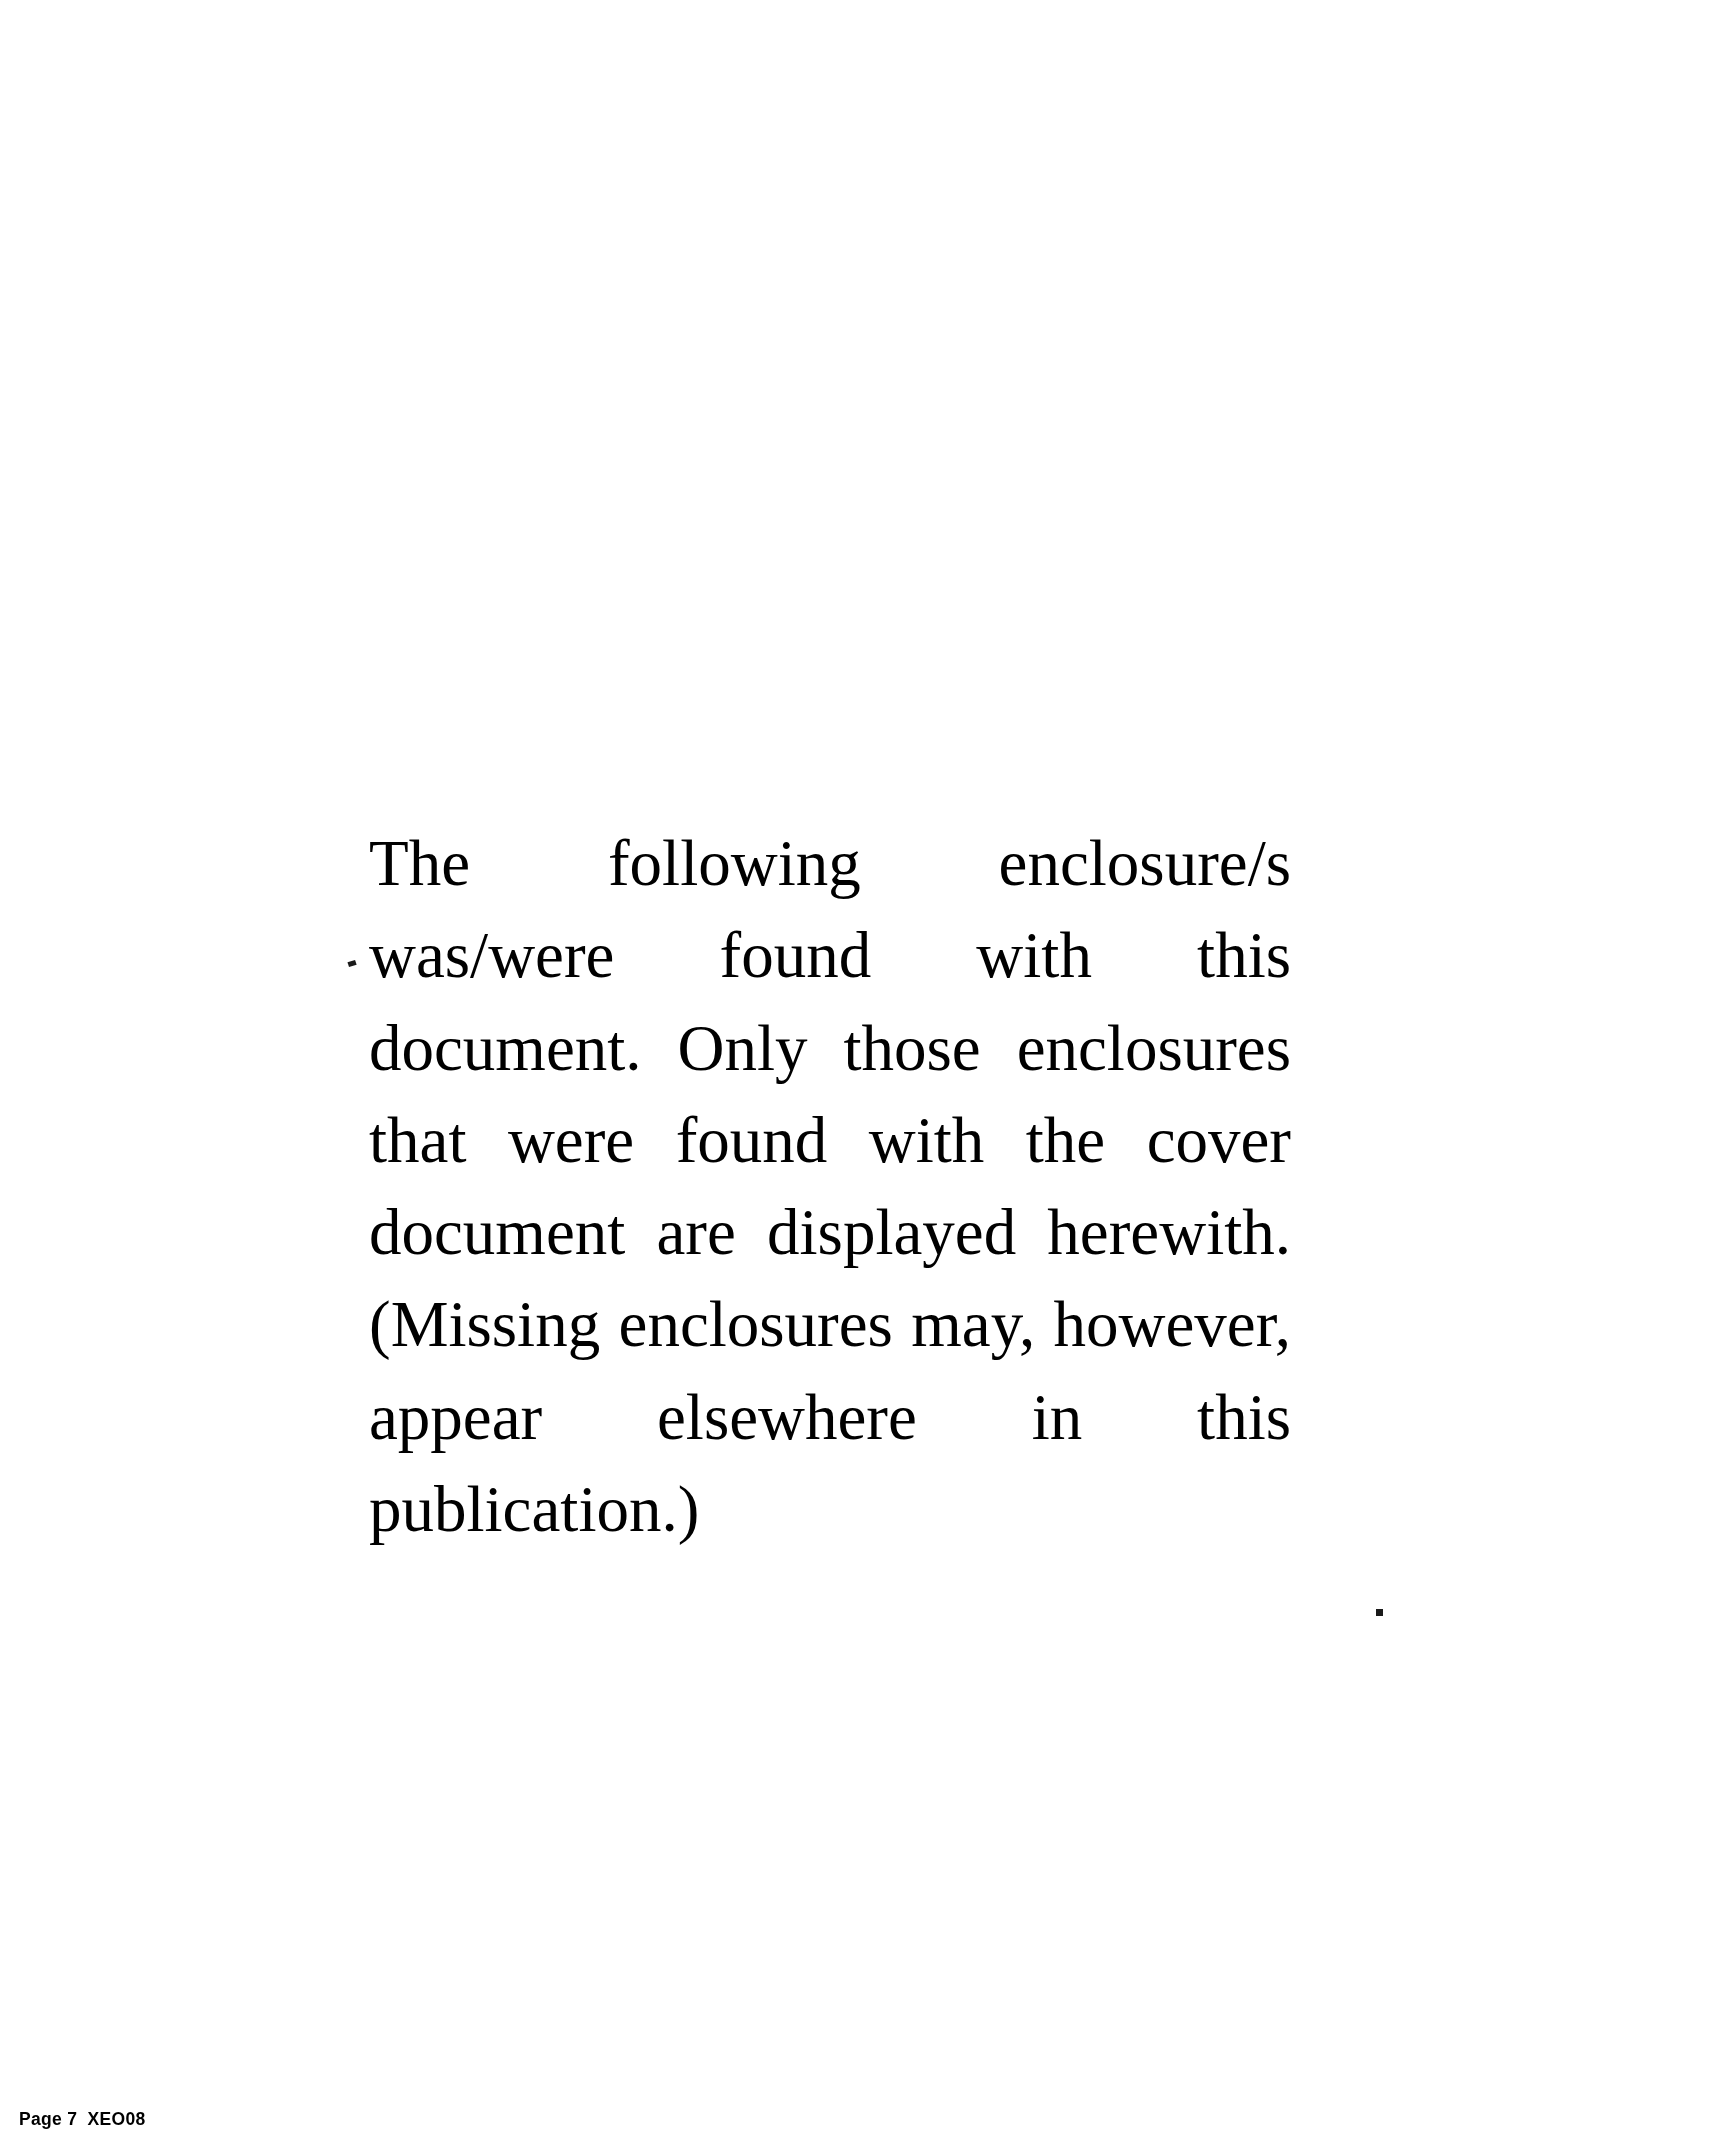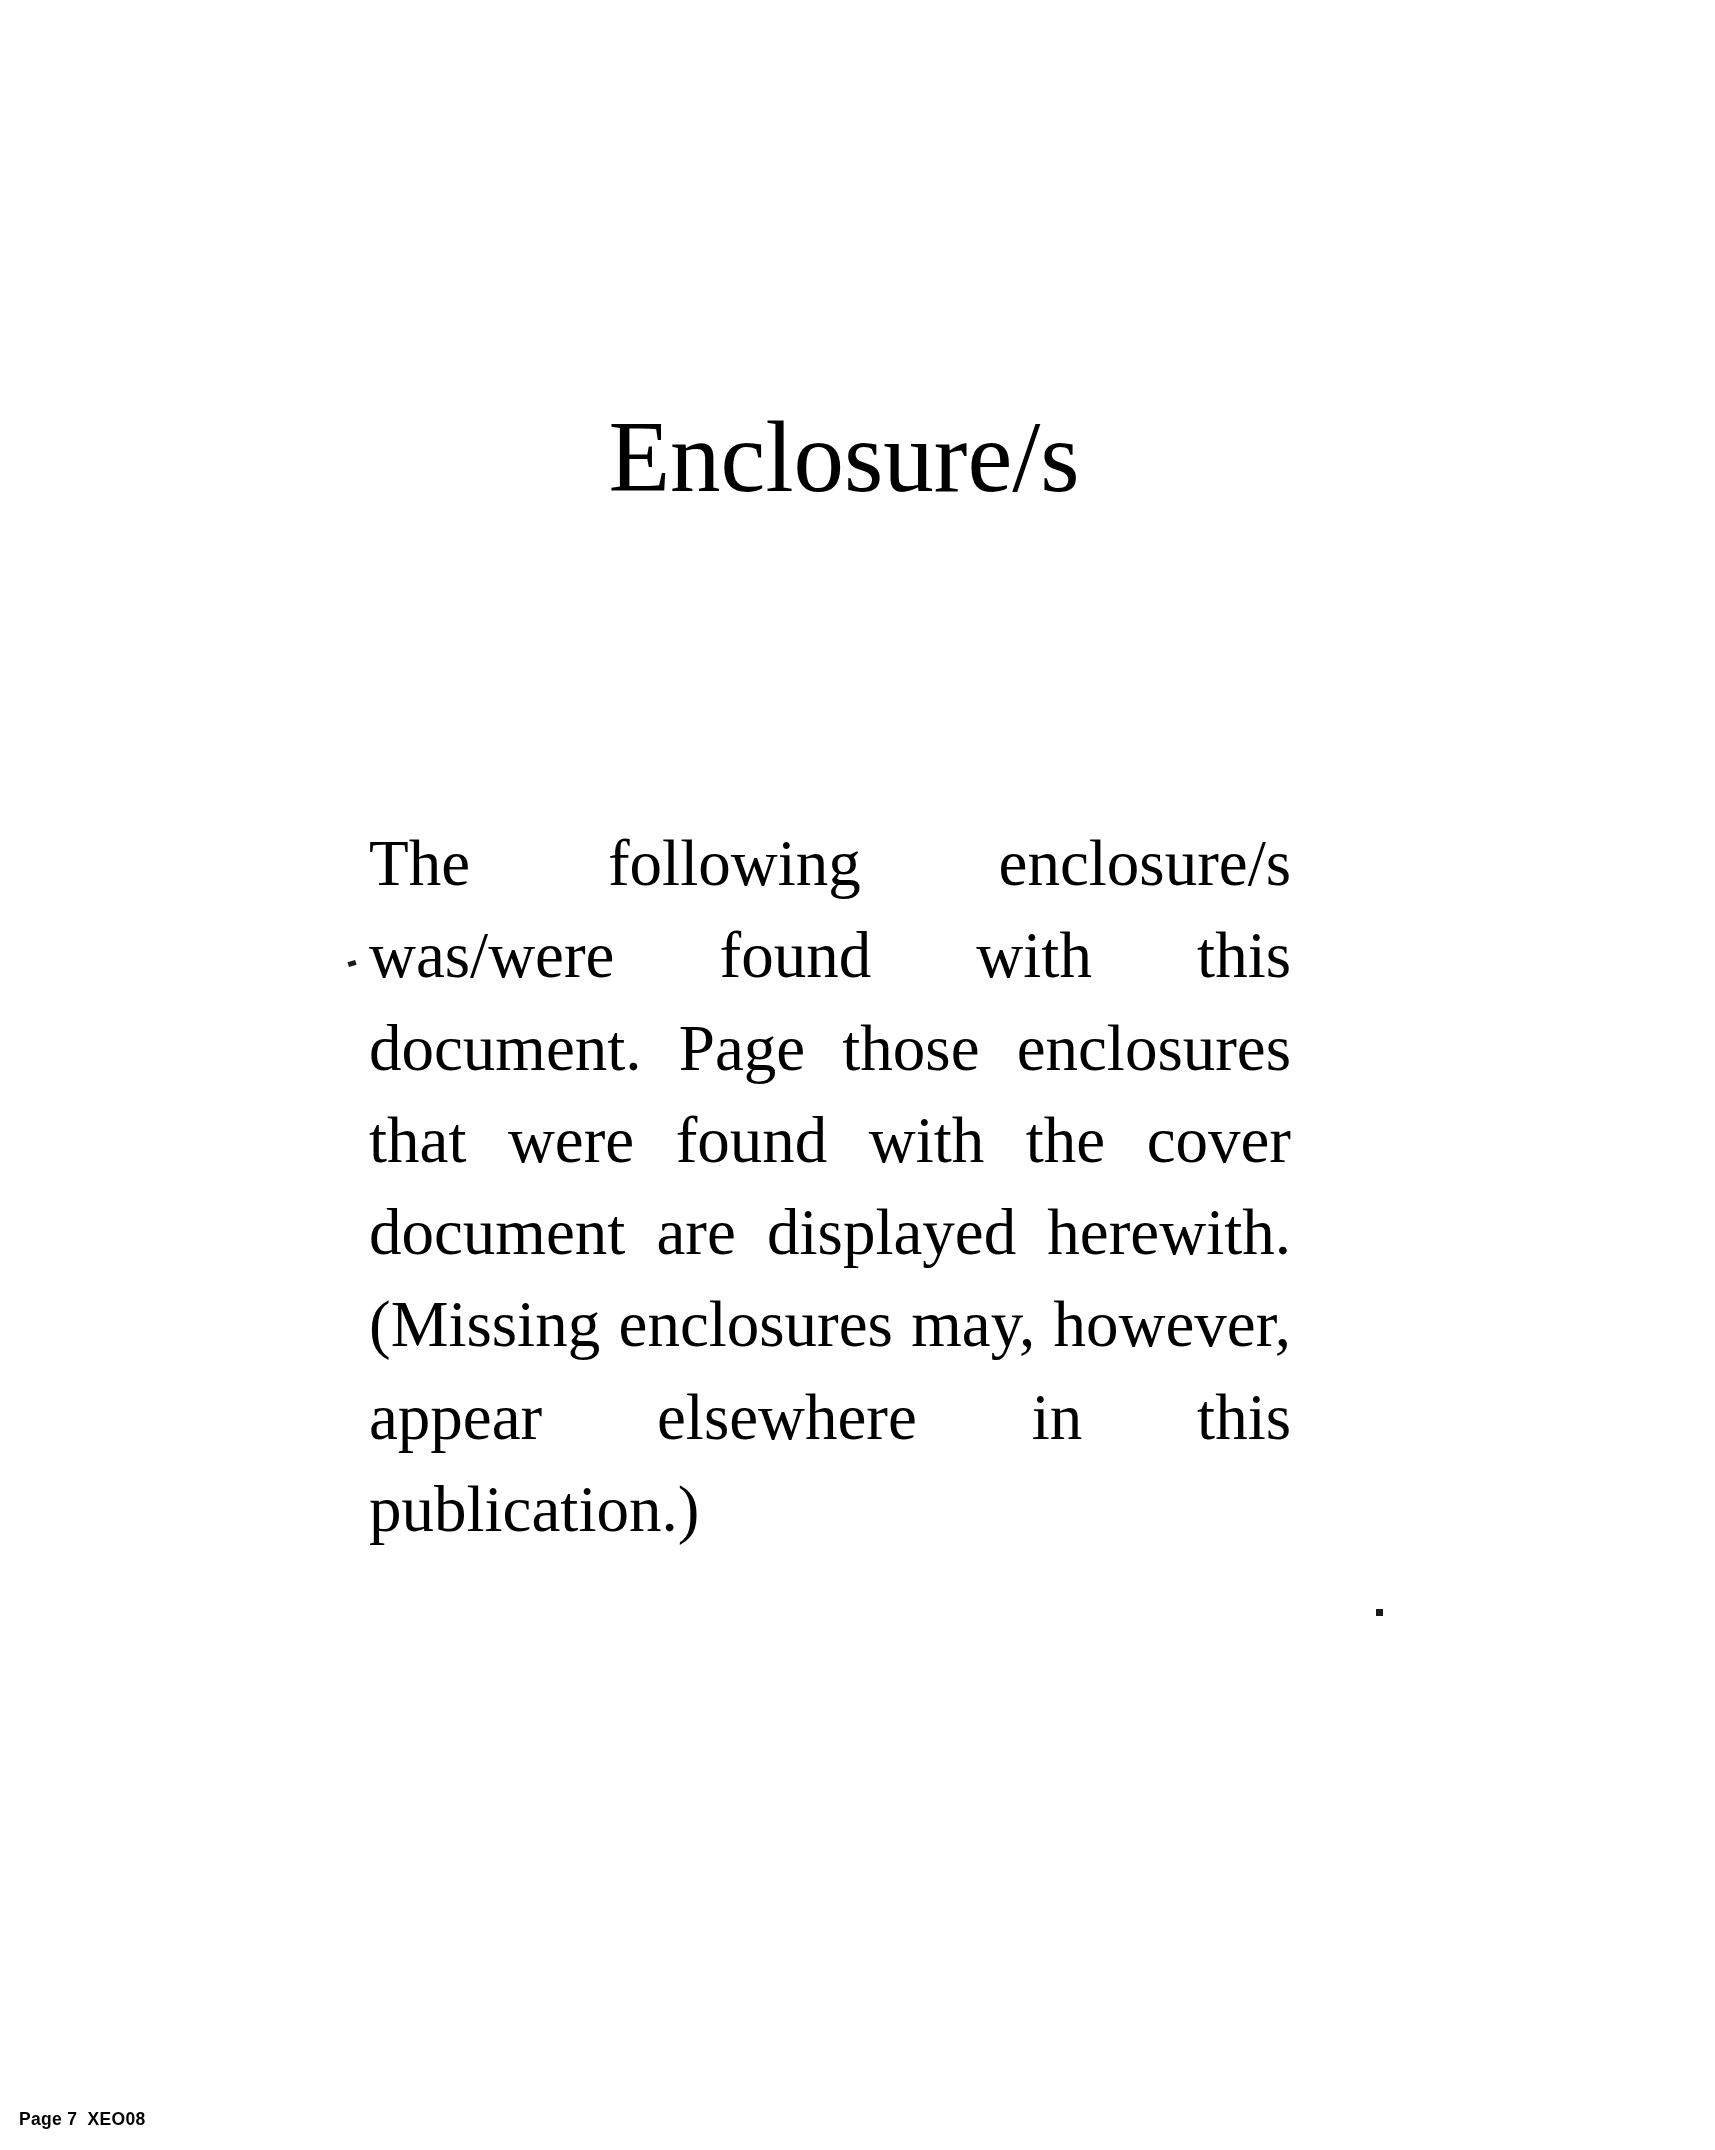--- a/index.html
+++ b/index.html
@@ -84,24 +84,23 @@
     letter-spacing: 0.3px;
     color: #000000;
     white-space: pre;
   }
 </style>
 </head>
 <body>
 
 <div class="page">
 
-  <h1 class="doc-title">Enclosure/s</h1>
 
   <div class="body-block">
-    <p>The following enclosure/s was/were found with this document.  Page those enclosures that were found with the cover document are  displayed herewith. (Missing enclosures may, however, appear elsewhere in this publication.)</p>
+    <p>The following enclosure/s was/were found with this document.  Only those enclosures that were found with the cover document are  displayed herewith. (Missing enclosures may, however, appear elsewhere in this publication.)</p>
   </div>
 
   <div class="stray-mark-left"></div>
   <div class="stray-mark-right"></div>
 
   <div class="page-footer">Page 7  XEO08</div>
 
 </div>
 
 

